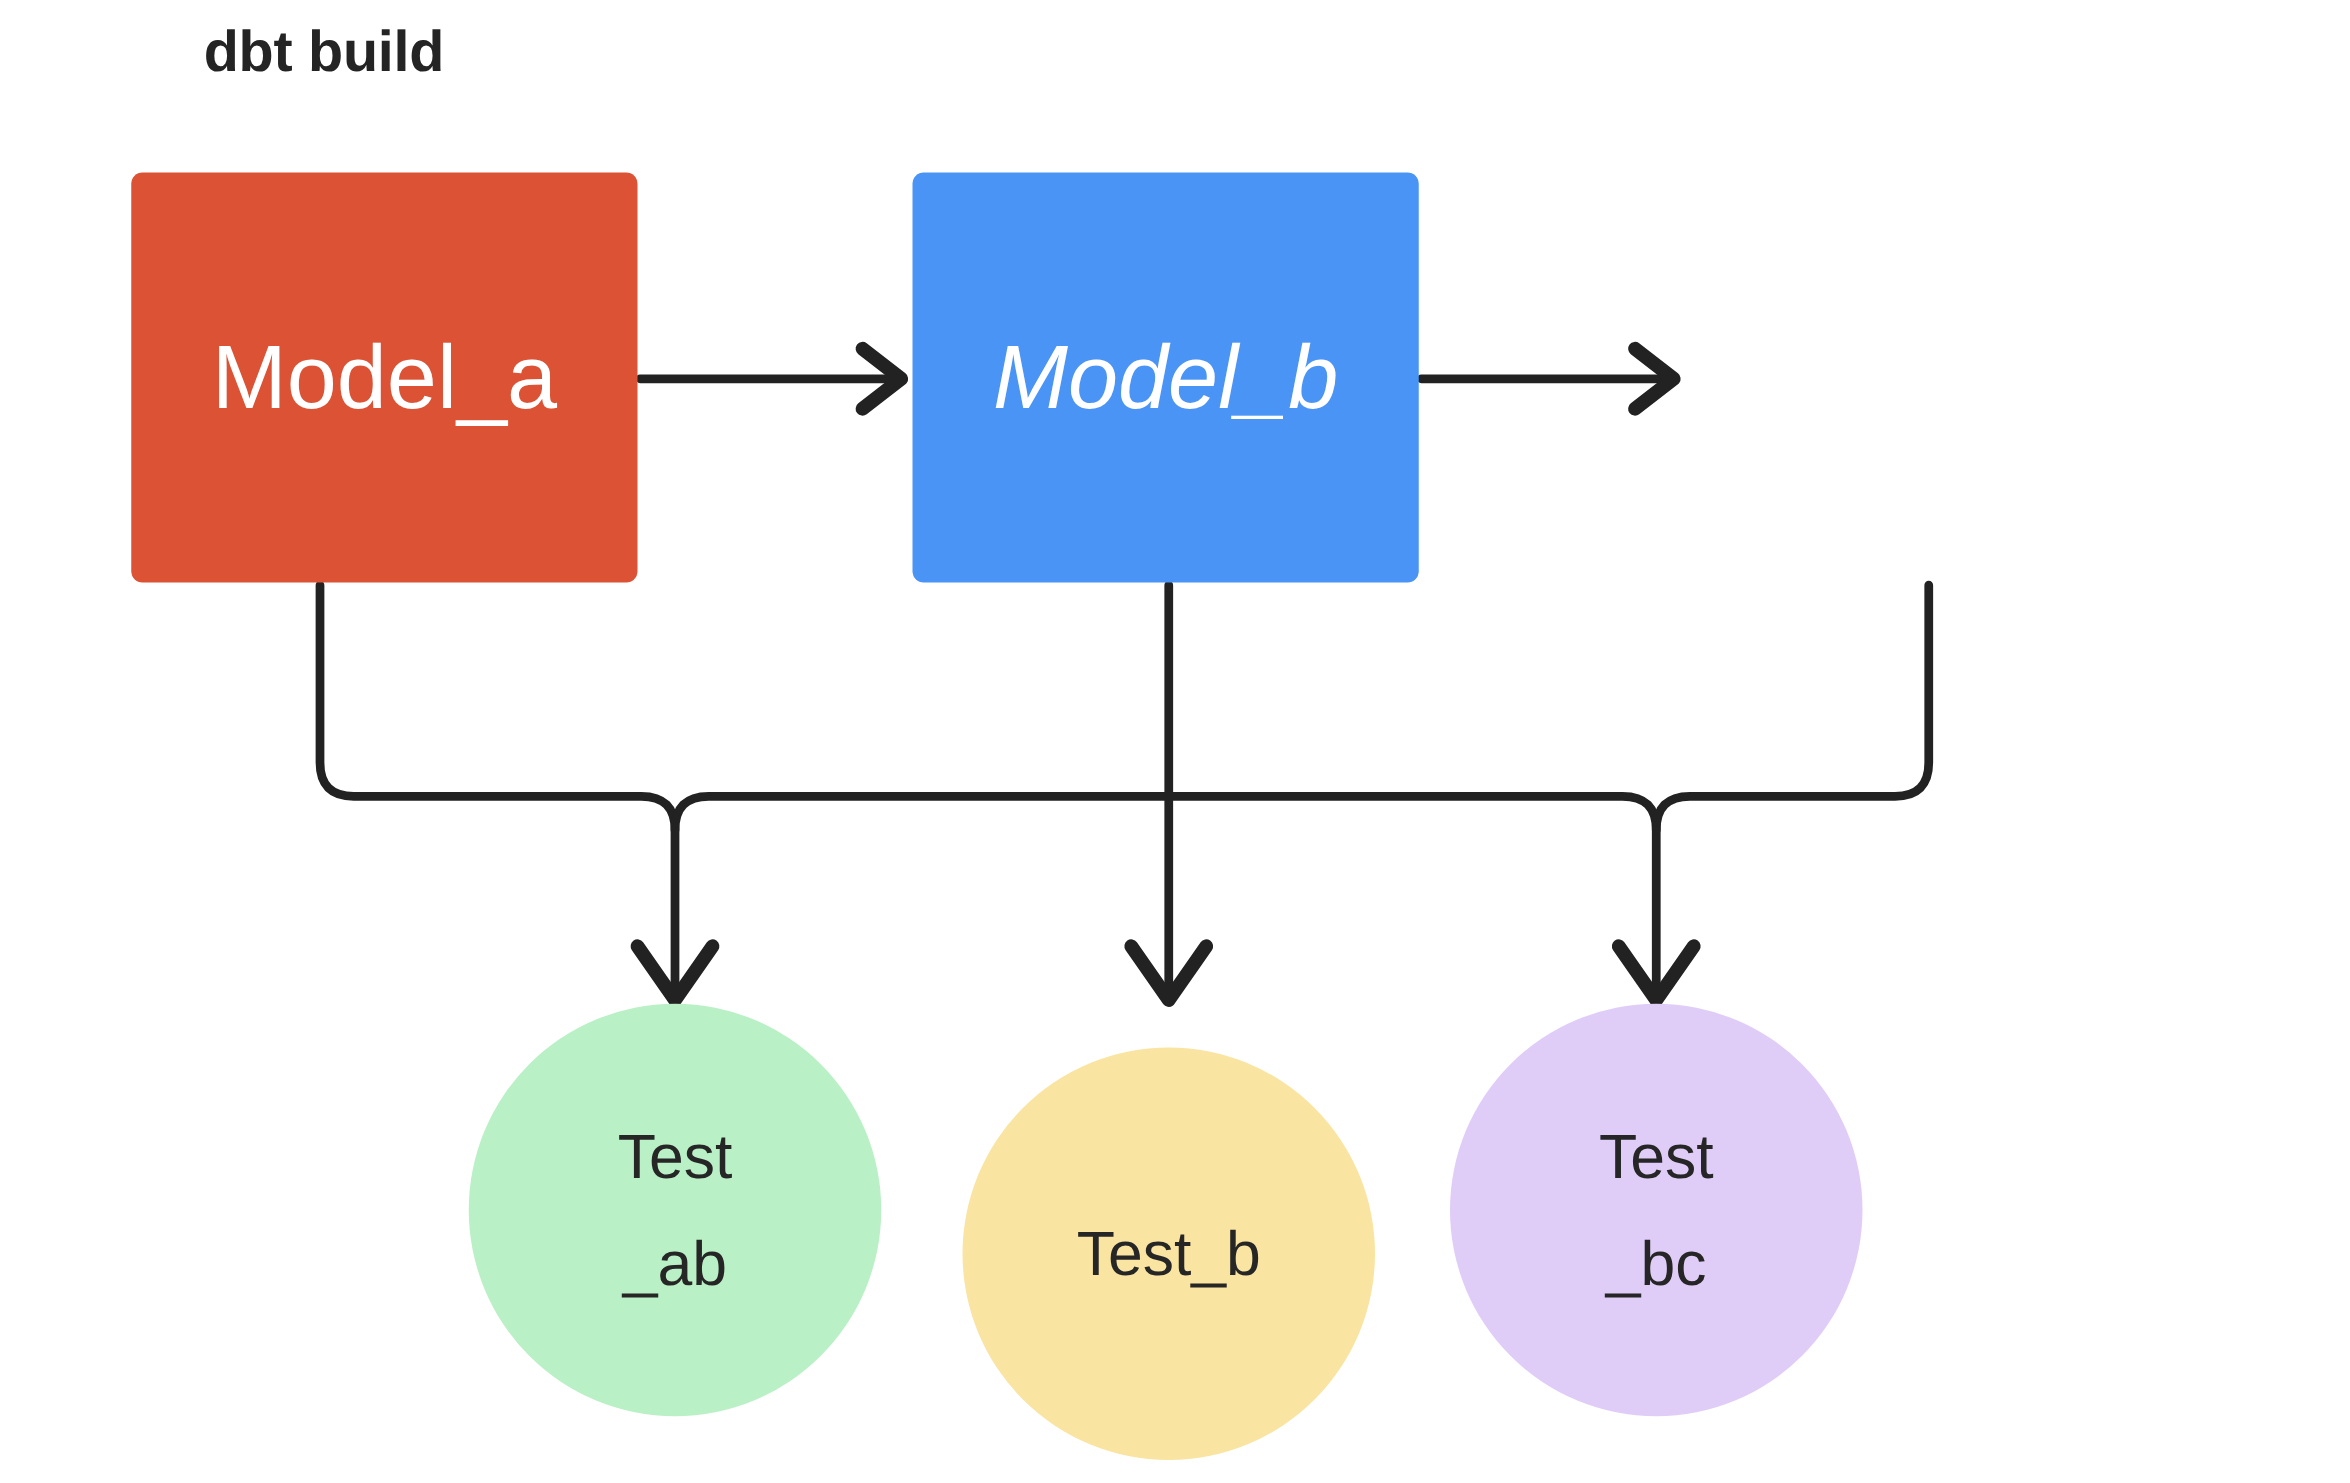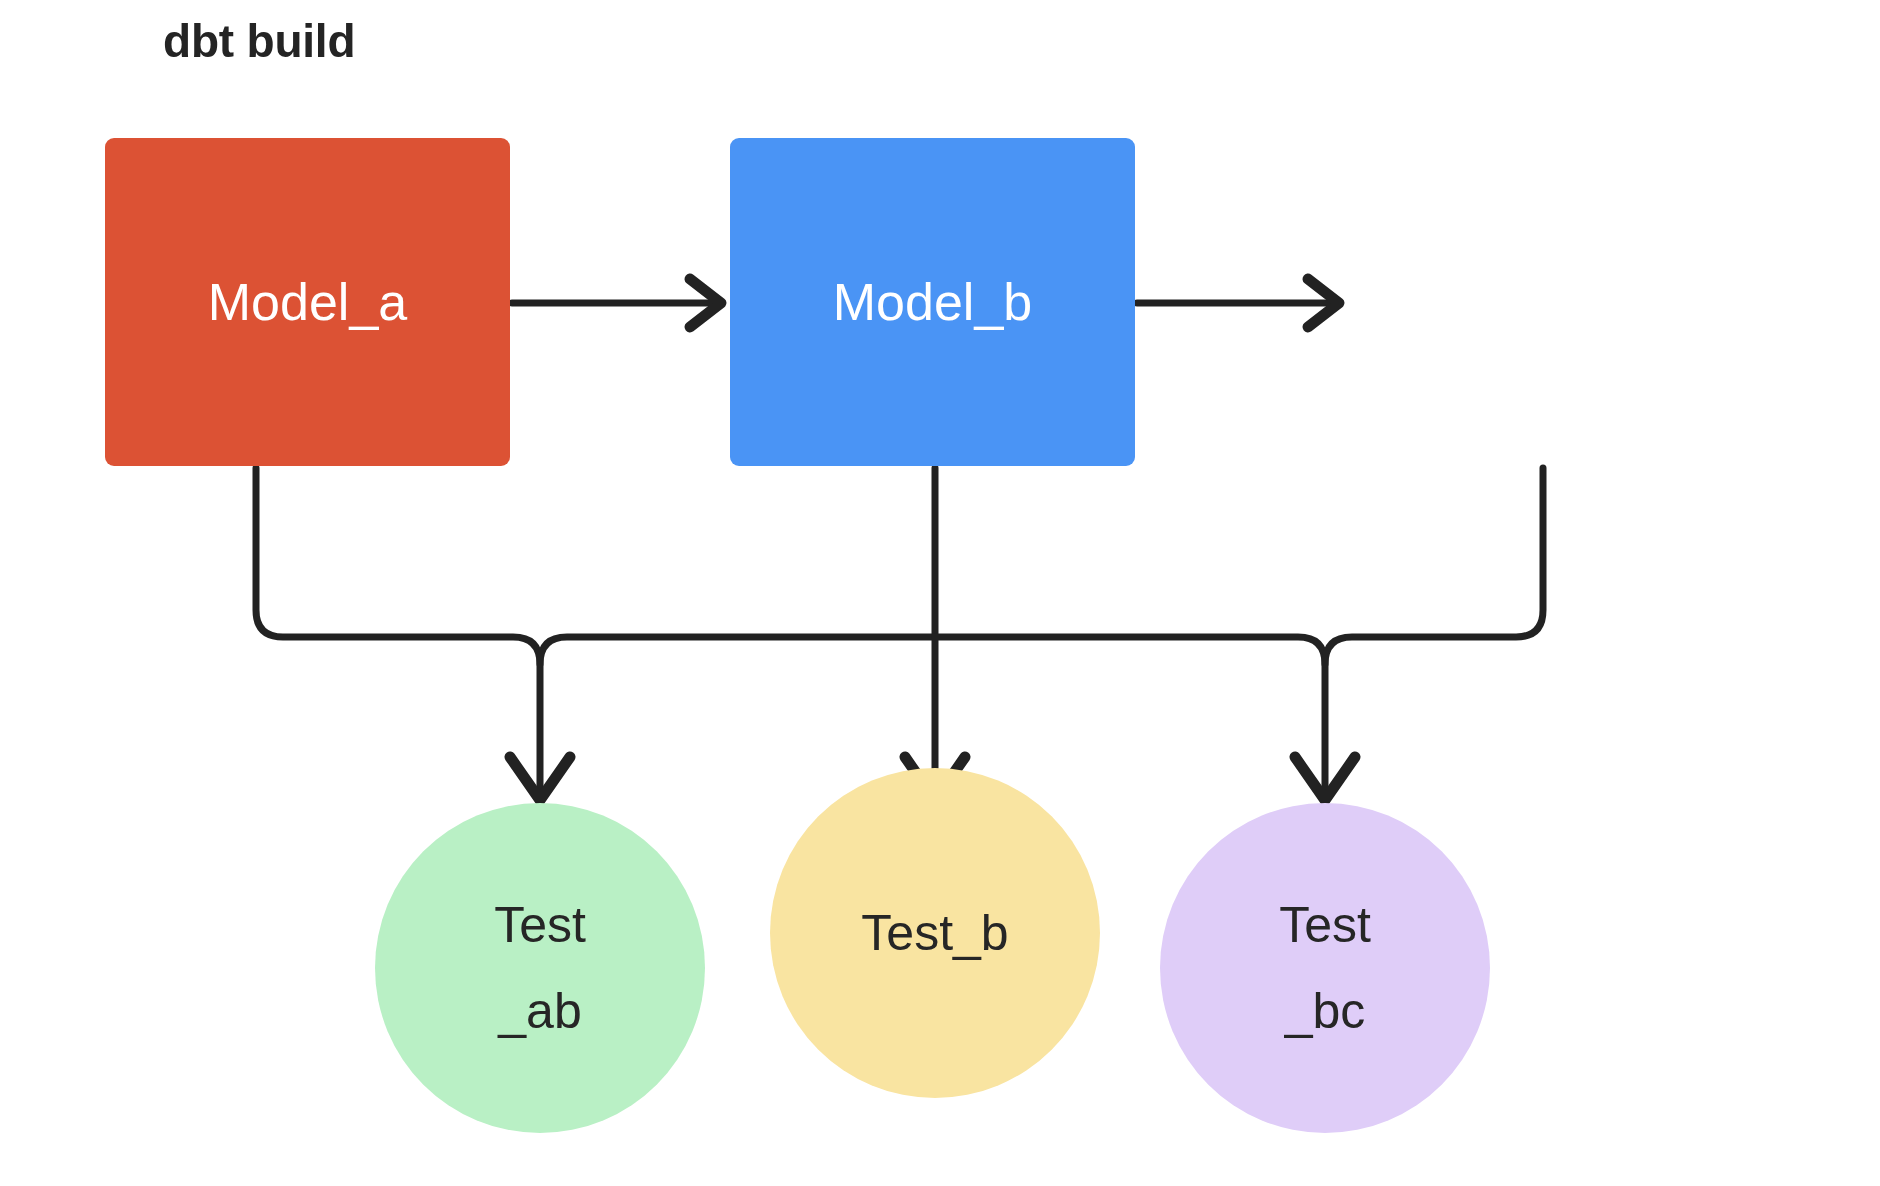--- a/index.html
+++ b/index.html
@@ -39,21 +39,21 @@
   }
   .node-box {
     position: absolute;
     border-radius: 9px;
     display: flex;
     align-items: center;
     justify-content: center;
   }
   .node-box .node-label {
     color: #ffffff;
-    font-size: 52px;
+    font-size: 72px;
     font-weight: 400;
     letter-spacing: 0px;
     white-space: nowrap;
     line-height: 1;
   }
   .node-circle {
     position: absolute;
     border-radius: 50%;
     display: flex;
     align-items: center;
@@ -112,31 +112,31 @@
 
     </g>
   </svg>
 
   <div class="diagram-title">dbt build</div>
 
   <div class="node-box" style="left:105px; top:138px; width:405px; height:328px; background:#DC5234;">
     <span class="node-label">Model_a</span>
   </div>
 
-  <div class="node-box" style="left:730px; top:138px; width:405px; height:328px; background:#4A94F5;">
+  <div class="node-box" style="left:730px; top:138px; width:405px; height:328px; background:#4A94F5;font-style:italic;">
     <span class="node-label">Model_b</span>
   </div>
 
 
   <div class="node-circle" style="left:375px; top:803px; width:330px; height:330px; background:#B9F0C5;">
     <span class="node-label">Test
 _ab</span>
   </div>
 
-  <div class="node-circle" style="left:770px; top:768px; width:330px; height:330px; background:#F9E4A1;">
+  <div class="node-circle" style="left:770px; top:838px; width:330px; height:330px; background:#F9E4A1;">
     <span class="node-label">Test_b</span>
   </div>
 
   <div class="node-circle" style="left:1160px; top:803px; width:330px; height:330px; background:#DFCDF8;">
     <span class="node-label">Test
 _bc</span>
   </div>
 
 </div>
 

